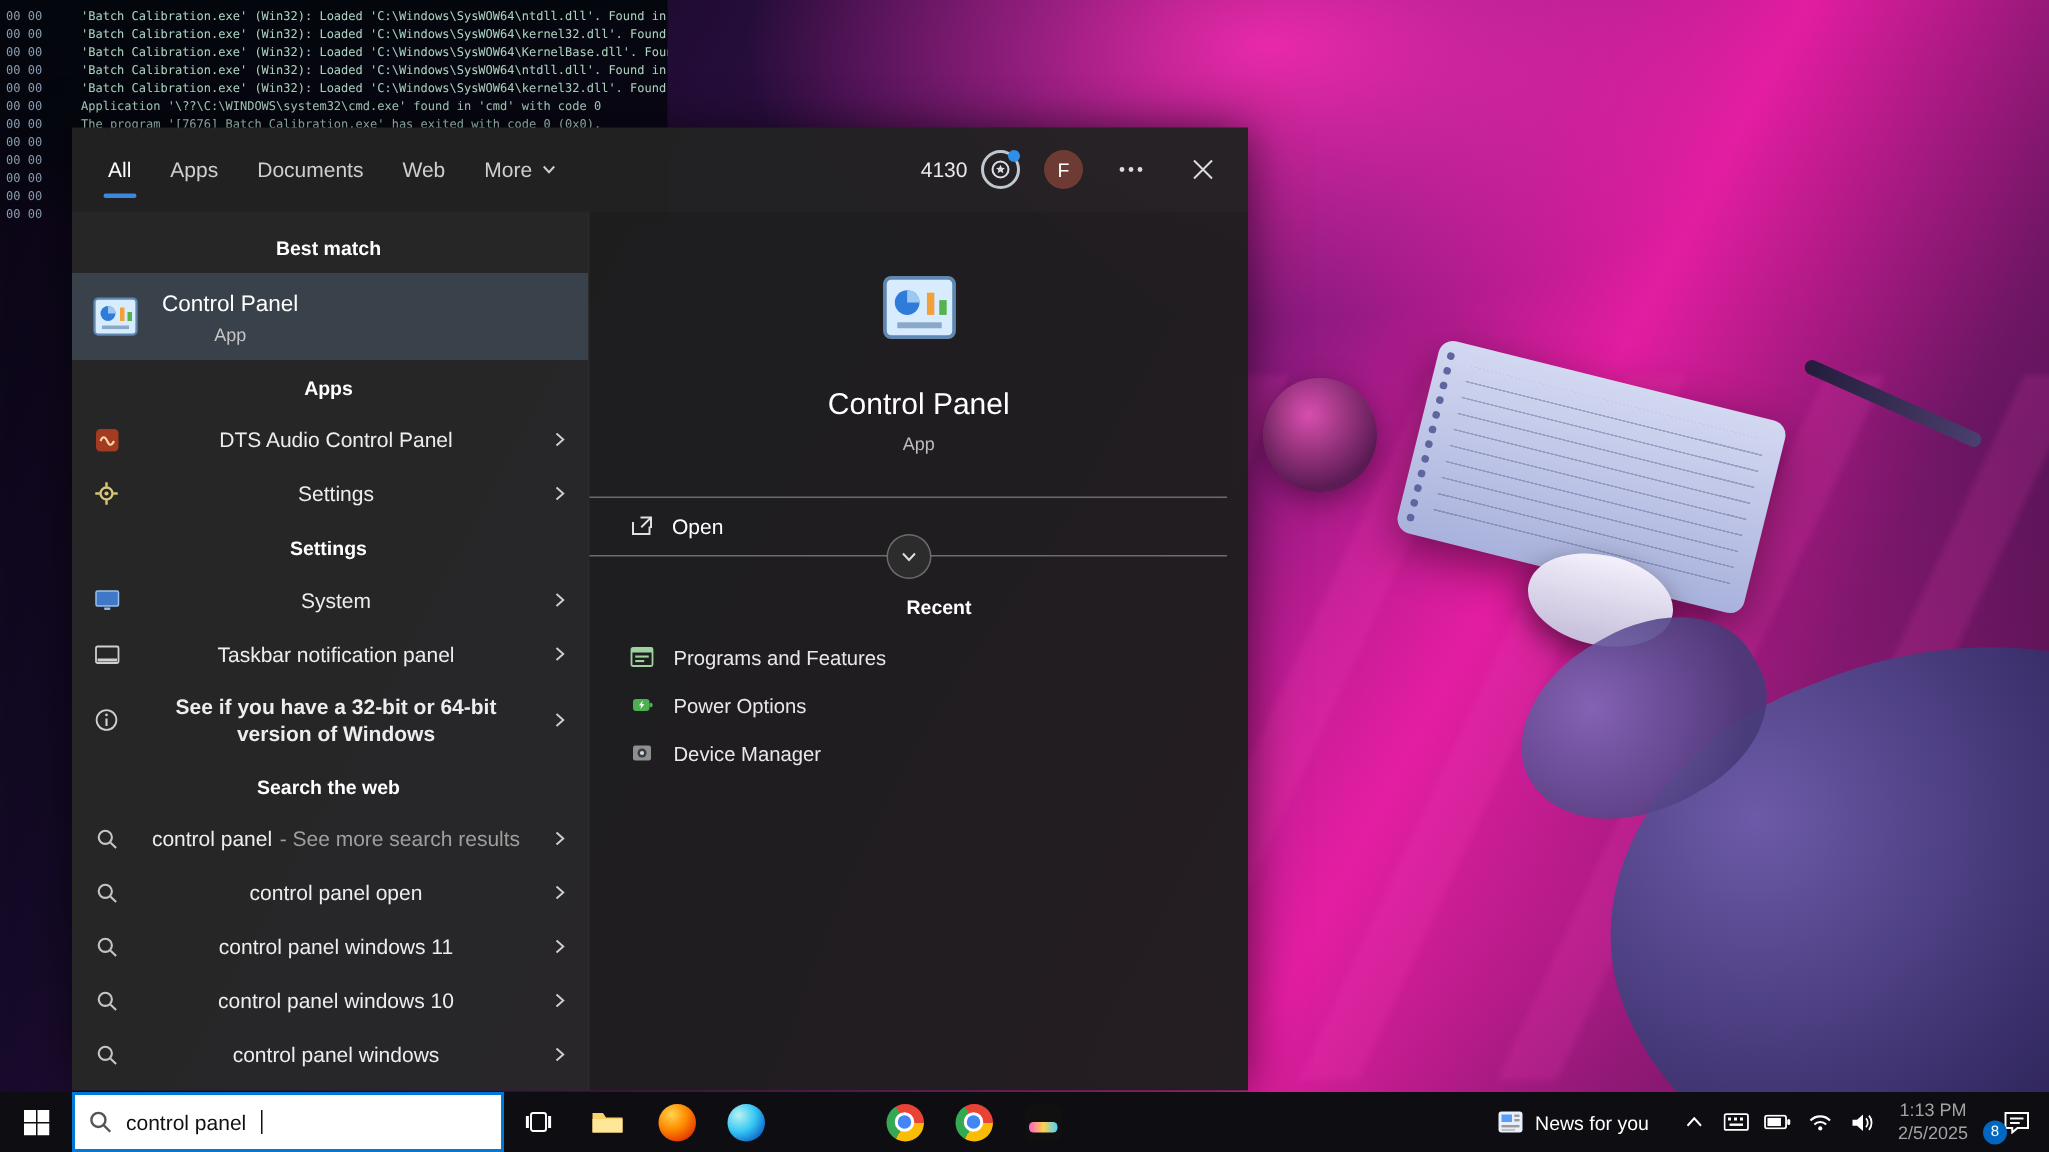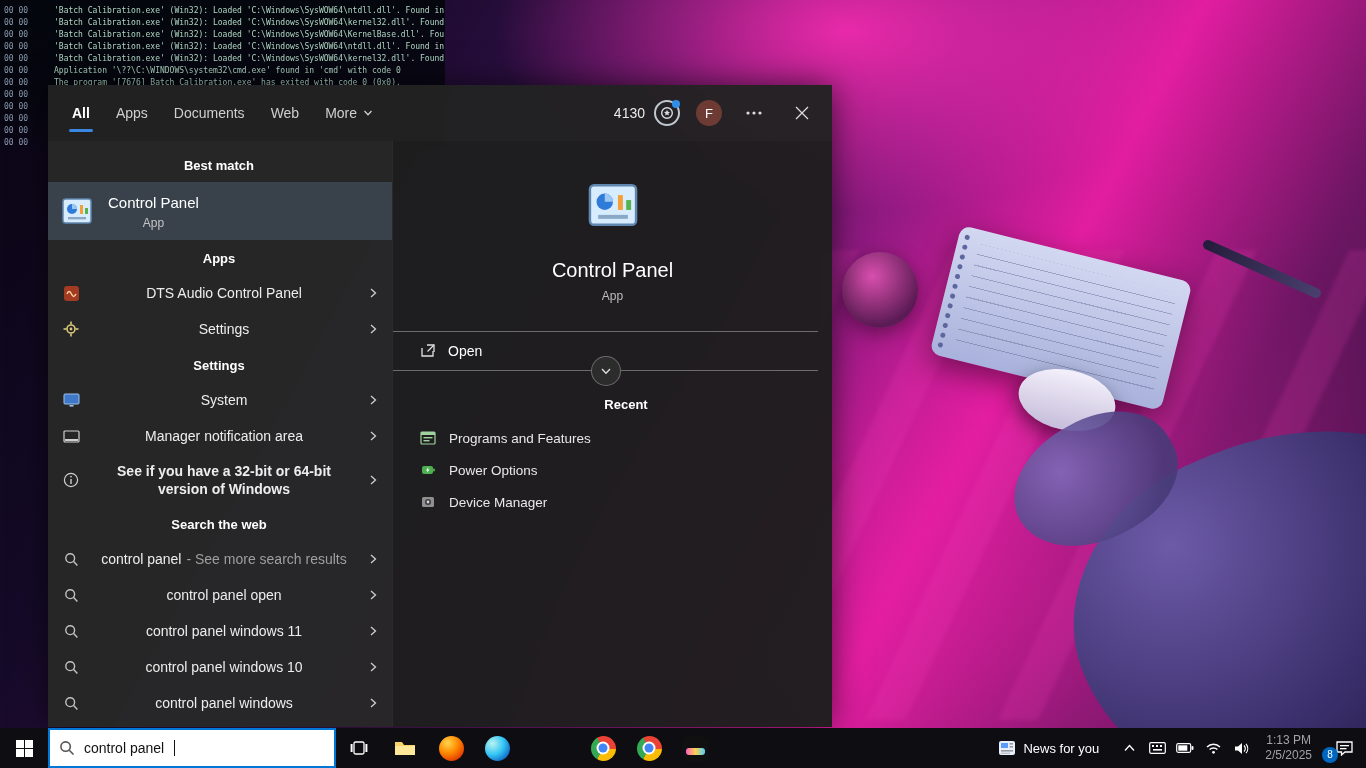--- a/index.html
+++ b/index.html
@@ -48,21 +48,21 @@
   .code-area .cl{opacity:.9;}
   .hex-col{position:absolute;left:4px;top:5px;width:46px;color:#9fb3c8;opacity:.85;
     font-family:"DejaVu Sans Mono","Liberation Mono",monospace;font-size:8px;line-height:12px;white-space:pre;}
 
   
   .search-panel{position:absolute;left:48px;top:85px;width:784px;height:642px;
     background:var(--panel-bg);box-shadow:0 0 30px rgba(0,0,0,.6);display:flex;flex-direction:column;}
   .tabs-row{height:56px;flex:0 0 56px;display:flex;align-items:center;padding:0 14px 0 24px;}
   .tab{position:relative;height:56px;display:flex;align-items:center;margin-right:26px;
     font-size:14px;color:#cfcfcf;cursor:pointer;gap:6px;}
-  .tab.active{color:#fff;font-weight:700;}
+  .tab.active{color:#fff;font-weight:400;}
   .tab.active::after{content:"";position:absolute;left:-3px;right:-3px;bottom:9px;height:3px;background:#3a87e0;border-radius:2px;}
   .tabs-right{margin-left:auto;display:flex;align-items:center;gap:16px;}
   .counter{font-size:14px;color:#eaeaea;display:flex;align-items:center;gap:9px;cursor:pointer;}
   .rewards{position:relative;width:26px;height:26px;border-radius:50%;
     border:2px solid #bfc7cf;display:flex;align-items:center;justify-content:center;}
   .rewards .dot{position:absolute;right:-2px;top:-2px;width:8px;height:8px;border-radius:50%;background:#2f8fe8;}
   .avatar{width:26px;height:26px;border-radius:50%;background:#6e3b34;color:#fff;font-size:13px;
     display:flex;align-items:center;justify-content:center;cursor:pointer;}
   .icon-btn{width:32px;height:32px;display:flex;align-items:center;justify-content:center;color:#dcdcdc;cursor:pointer;}
 
@@ -294,21 +294,21 @@
           </span>
         </div>
 
         <div class="row-item">
           <span class="row-icon">
             <svg width="17" height="15" viewBox="0 0 17 15">
                 <rect x="1" y="2" width="15" height="11" rx="1" fill="none" stroke="#cfcfcf" stroke-width="1.2"></rect>
                 <rect x="2" y="10" width="13" height="2" fill="#cfcfcf"></rect>
               </svg>
           </span>
-          <span class="row-label nowrap">Manager notification area</span>
+          <span class="row-label nowrap">Taskbar notification panel</span>
           <span class="chev">
             <svg width="10" height="12" viewBox="0 0 10 12">
                 <path d="M3 2 L7.5 6 L3 10" fill="none" stroke="currentColor" stroke-width="1.3"></path>
               </svg>
           </span>
         </div>
 
         <div class="row-item tall">
           <span class="row-icon">
             <svg width="16" height="16" viewBox="0 0 16 16">

